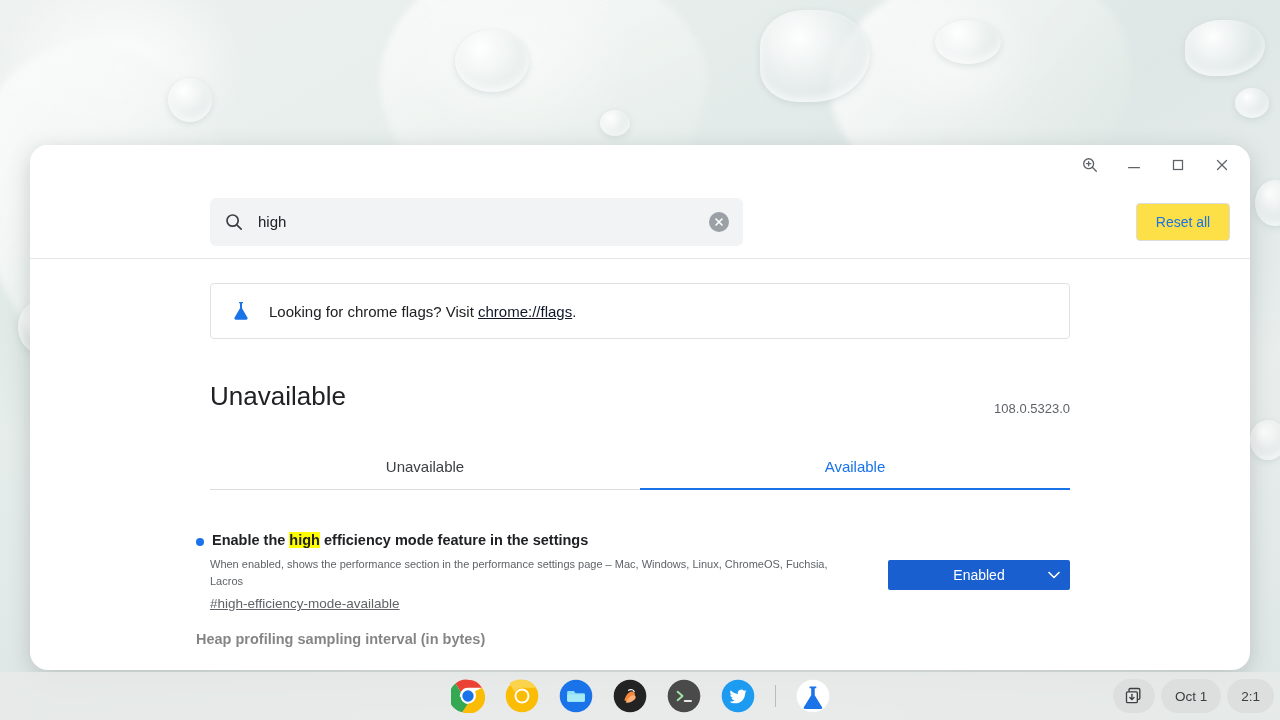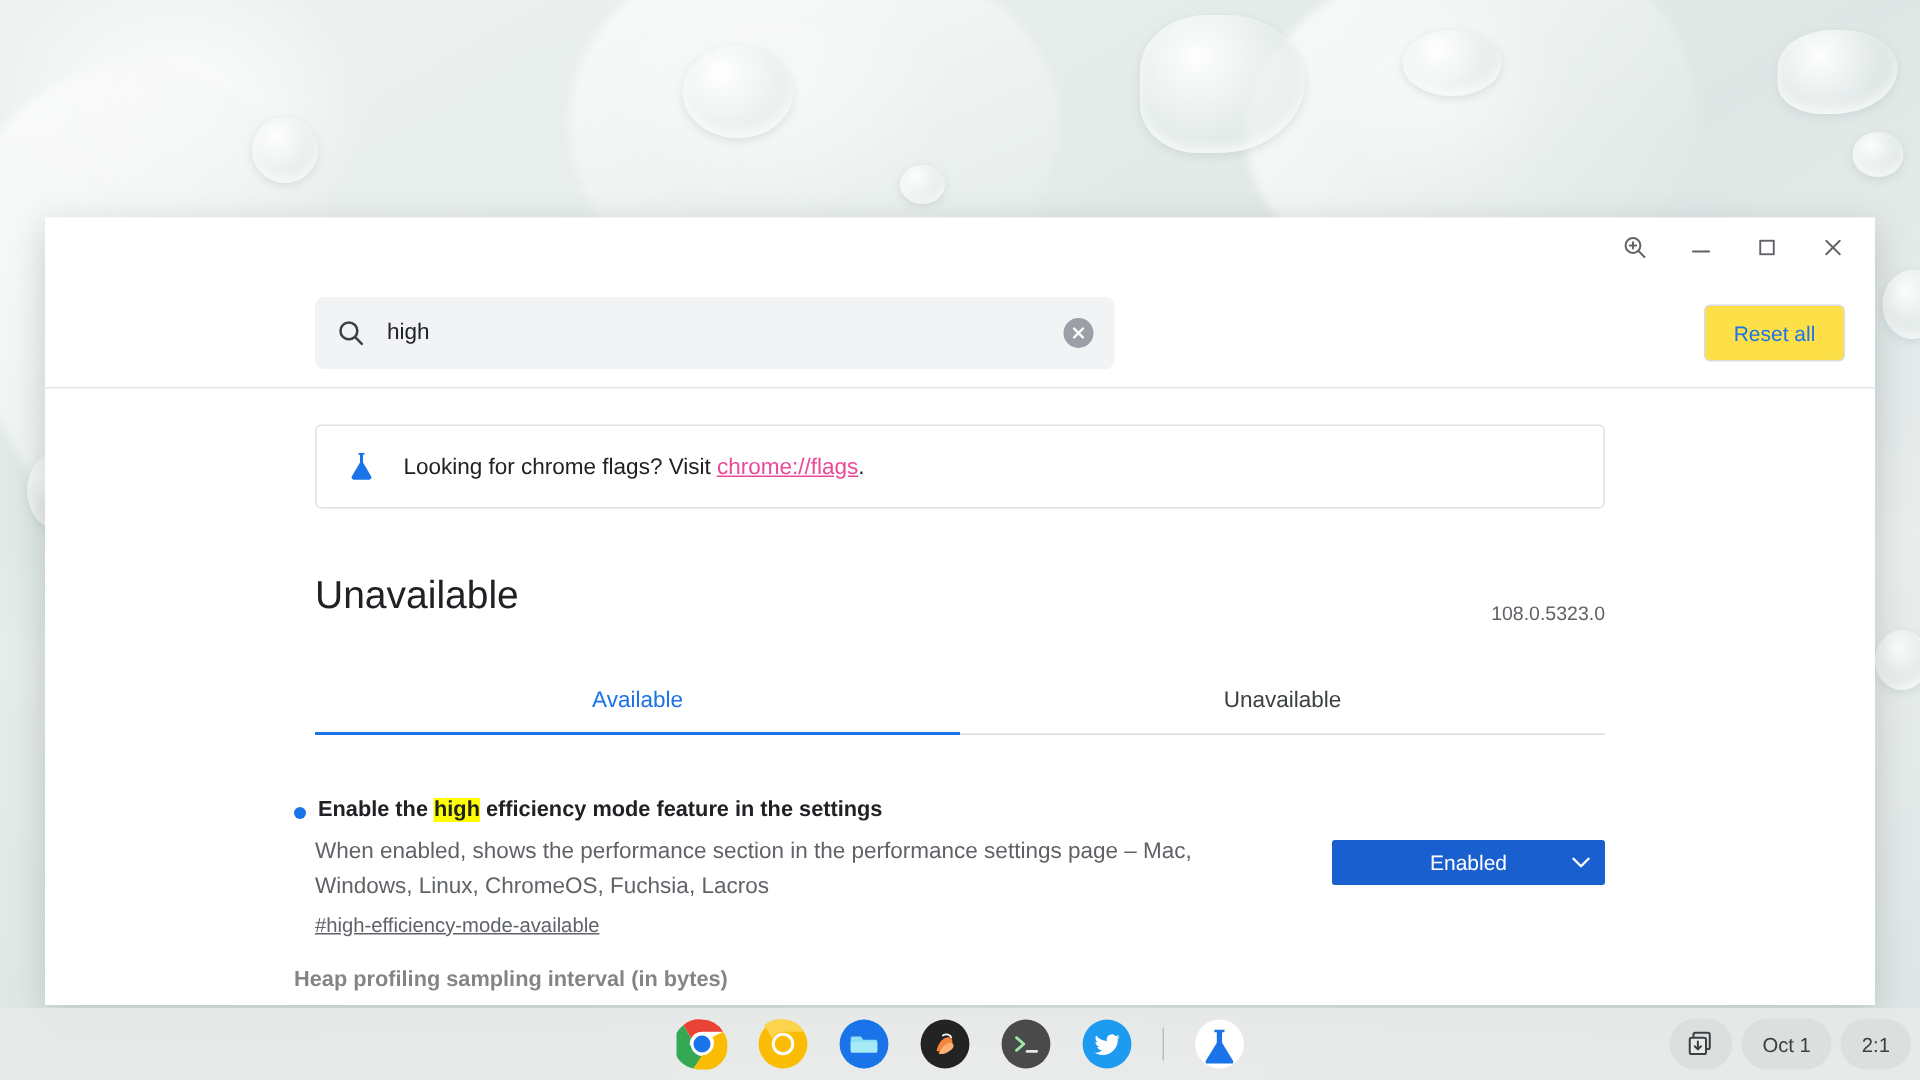--- a/index.html
+++ b/index.html
@@ -43,20 +43,21 @@
   
   #window {
     position: absolute;
     left: 30px;
     top: 145px;
     width: 1220px;
     height: 525px;
     background: #ffffff;
     box-shadow: 0 6px 22px rgba(90,100,100,0.28);
     overflow: hidden;
+    border-radius: 18px;
   }
 
   
   #caption {
     height: 40px;
     display: flex;
     align-items: center;
     justify-content: flex-end;
     padding-right: 6px;
     background: #ffffff;
@@ -137,21 +138,21 @@
     display: flex;
     align-items: center;
     gap: 18px;
     border: 1px solid #dfe1e5;
     border-radius: 4px;
     padding: 16px 20px;
     font-size: 15px;
     color: #202124;
   }
   #flags-notice .flask-ico { flex: 0 0 auto; display: flex; }
-  #flags-notice a { color: #ec4899; text-decoration: underline; }
+  #flags-notice a { color: #0f172a; text-decoration: underline; }
 
   
   #exp-header {
     display: flex;
     align-items: baseline;
     margin-top: 42px;
     padding-bottom: 6px;
   }
   #exp-title {
     font-size: 26px;
@@ -209,21 +210,21 @@
   }
   .blue-dot {
     width: 8px; height: 8px;
     border-radius: 50%;
     background: #1a73e8;
     flex: 0 0 auto;
     margin-top: 6px;
   }
   mark { background: #ffff00; color: #202124; }
   .exp-desc {
-    font-size: 15px;
+    font-size: 11px;
     color: #5f6368;
     line-height: 1.55;
     margin-top: 8px;
     max-width: 640px;
   }
   .exp-id {
     display: inline-block;
     font-size: 13.5px;
     color: #5f6368;
     text-decoration: underline;
@@ -398,22 +399,22 @@
           <span>Looking for chrome flags? Visit </span><a href="#">chrome://flags</a><span>.</span>
         </span>
       </div>
 
       <div id="exp-header">
         <h1 id="exp-title">Unavailable</h1>
         <span id="exp-version">108.0.5323.0</span>
       </div>
 
       <div id="tabs">
+        <div class="tab">Unavailable</div>
         <div class="tab active">Available</div>
-        <div class="tab">Unavailable</div>
       </div>
 
       <div class="experiment">
         <div class="exp-main">
           <div class="exp-title-line">
             <span class="blue-dot"></span>
             <span>
               <span>Enable the </span><mark>high</mark><span> efficiency mode feature in the settings</span>
             </span>
           </div>

